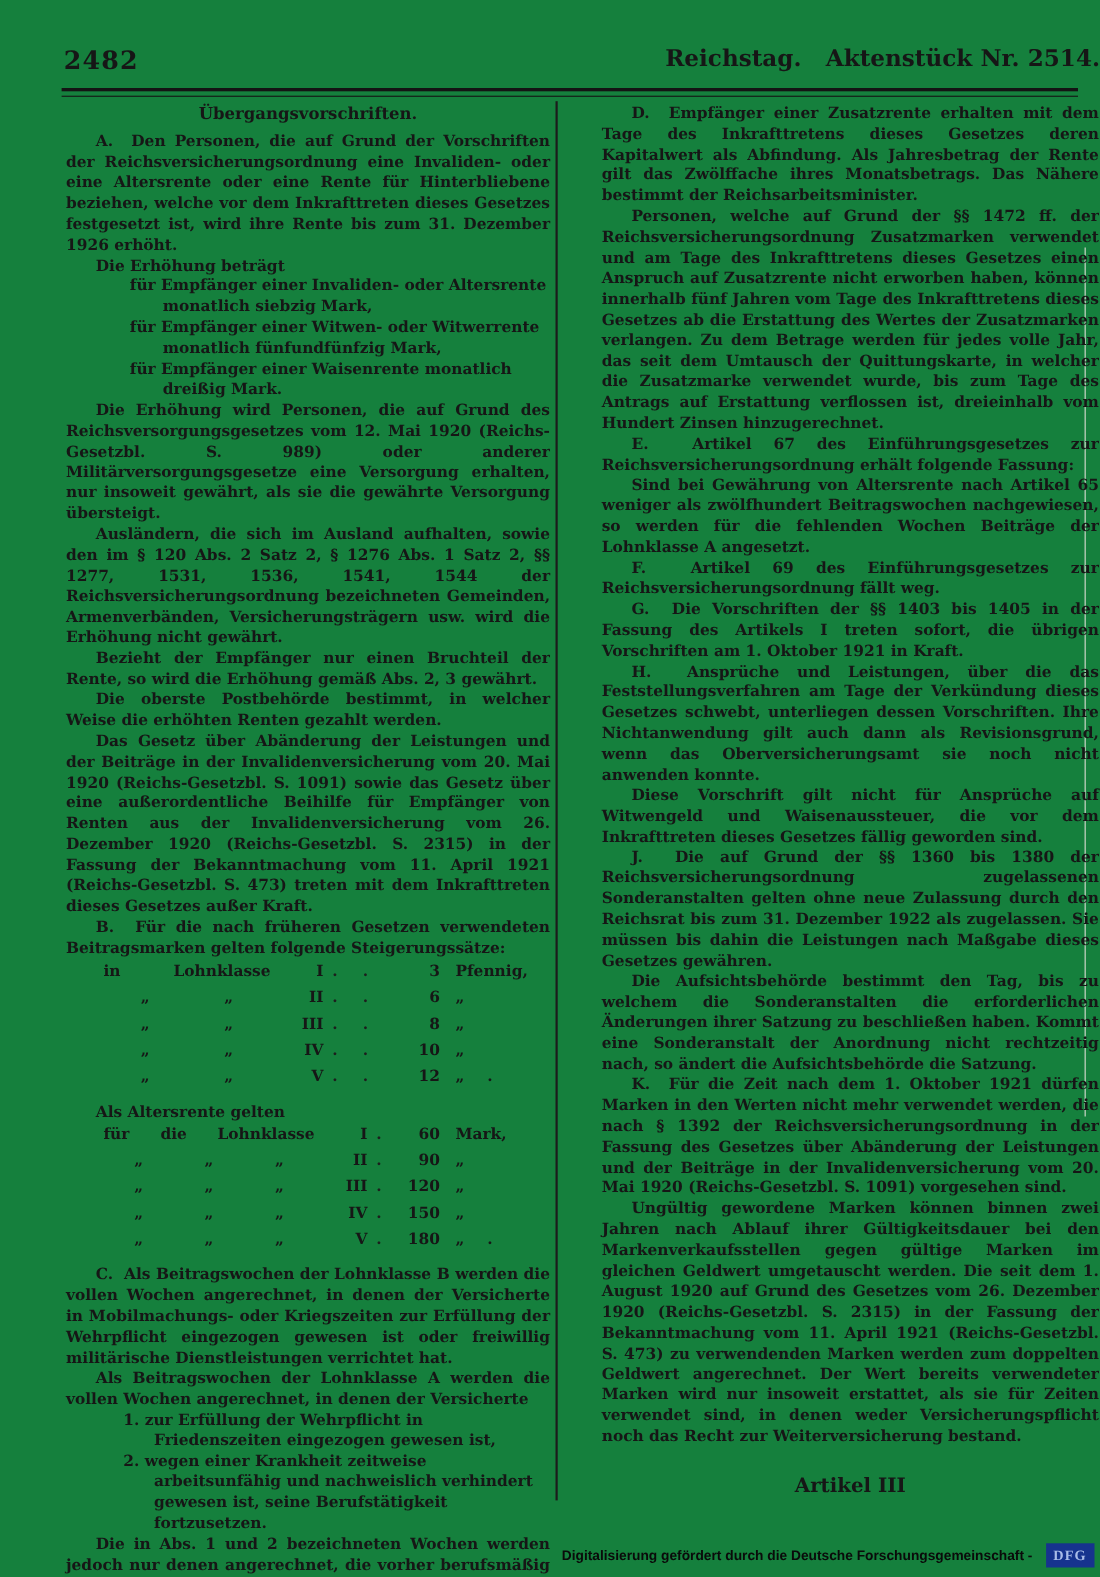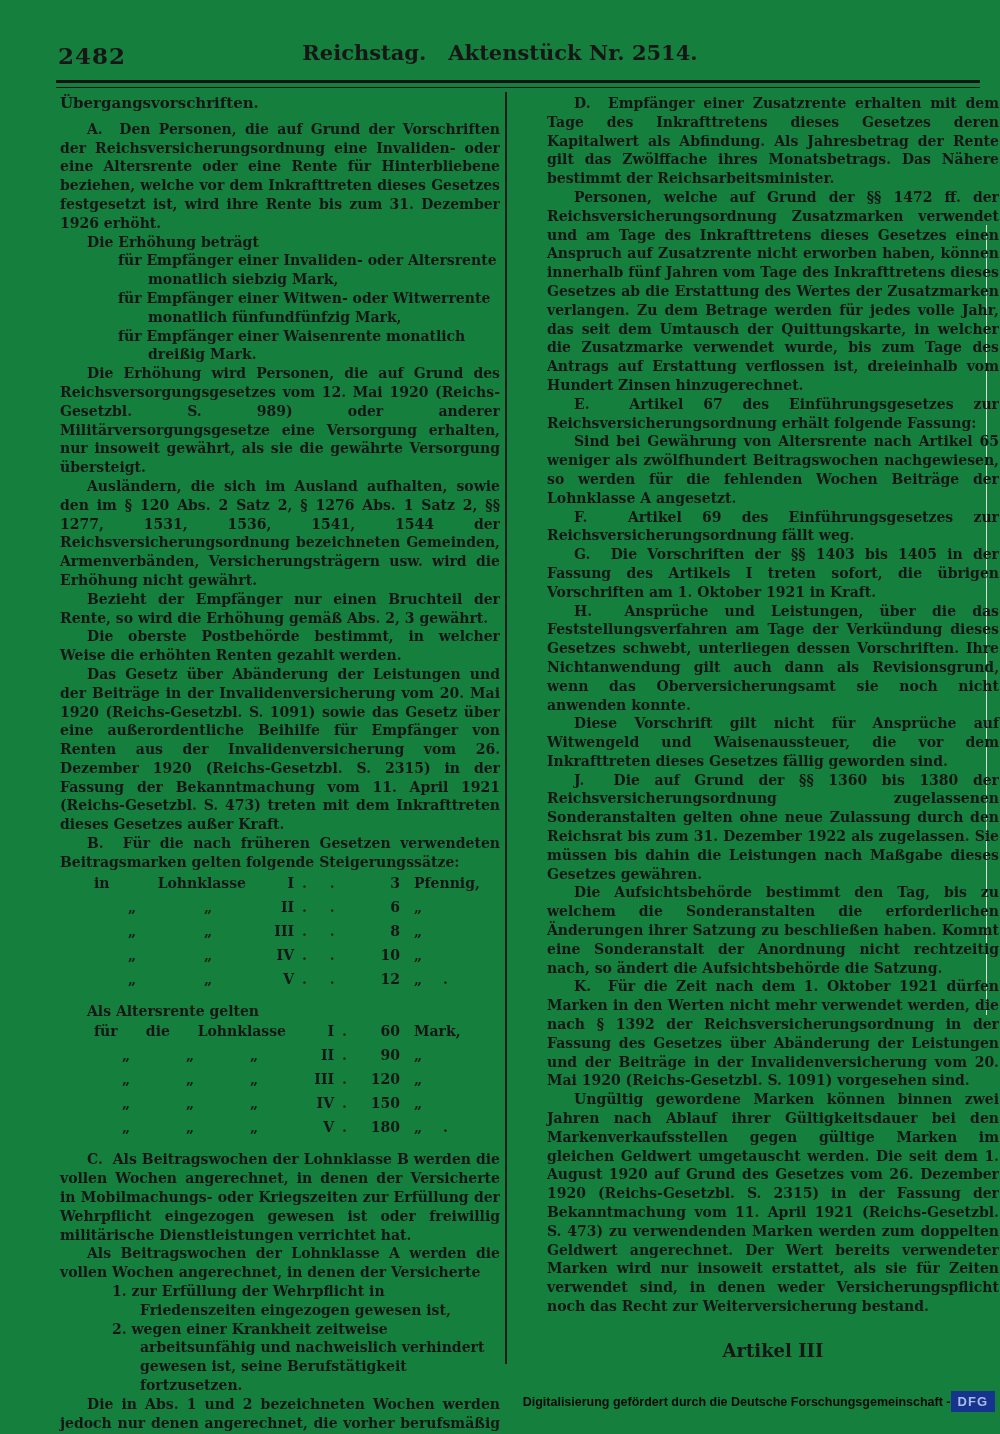--- a/index.html
+++ b/index.html
@@ -1,61 +1,61 @@
 <!DOCTYPE html>
 <html lang="de"><head>
 <meta charset="utf-8">
 <style>
   html,body{margin:0;padding:0;background:#d9d9d4;}
   .page{position:relative;width:1000px;height:1434px;margin:0 auto;background:#15803d;
         font-family:"DejaVu Serif",serif;color:#161616;overflow:hidden;}
 
   
   .pagenum{position:absolute;left:58px;top:42px;font-size:23px;font-weight:bold;letter-spacing:1px;}
-  .header-title{position:absolute;left:0;right:0;top:40px;text-align:center;font-size:21px;font-weight:bold;}
+  .header-title{position:absolute;left:0;right:0;top:40px;text-align:right;font-size:21px;font-weight:bold;}
   .header-title .w1{margin-right:22px;}
   .double-rule{position:absolute;left:56px;right:20px;top:80px;height:4px;
                border-top:3px solid #141414;border-bottom:1px solid #141414;}
 
   
   .col-divider{position:absolute;left:505px;top:92px;width:2px;height:1272px;background:#1c1c1c;}
   .scan-edge{position:absolute;right:13px;top:225px;width:1px;height:790px;background:#ddddd5;}
 
   
   .col{position:absolute;top:94px;font-size:14px;line-height:18.8px;font-weight:bold;
        text-align:justify;overflow-wrap:break-word;}
   .col-left{left:60px;width:440px;}
   .col-right{left:547px;width:452px;}
 
   .blk{margin:0;}
   .blk.p{text-indent:27px;}
   .blk.hang{padding-left:88px;text-indent:-30px;text-align:left;}
   .blk.num{padding-left:80px;text-indent:-28px;text-align:left;}
   .blk.h1{text-align:center;font-size:18px;margin:0 0 5px 0;}
-  .blk.h2{text-align:left;font-size:15px;margin:0 0 7px 0;}
+  .blk.h2{text-align:center;font-size:15px;margin:0 0 7px 0;}
   .col .blk.h1.later{margin-top:26px;margin-bottom:7px;}
 
   
   .rate-table{margin:2px 0 8px 34px;}
   .trow{display:flex;align-items:baseline;height:24px;}
   .pre{display:flex;}
   .rate-table.t1 .pre{width:152px;}
   .rate-table.t2 .pre{width:192px;}
   .pre span{flex:1;text-align:left;}
   .pre span.ditto{text-align:center;}
   .cls{width:48px;text-align:right;}
   .leader{flex:1;overflow:hidden;white-space:nowrap;letter-spacing:9px;margin:0 4px 0 8px;color:#1d1d1d;}
   .value{width:44px;text-align:right;}
   .unit{width:86px;padding-left:14px;text-align:left;word-spacing:16px;}
 
   
-  .footer{position:absolute;right:5px;bottom:22px;display:flex;align-items:center;gap:0;
+  .footer{position:absolute;right:5px;bottom:9px;display:flex;align-items:center;gap:12px;
           font-family:"Liberation Sans",sans-serif;font-weight:bold;font-size:12.5px;color:#0a0a0a;}
   .dfg-box{background:#16338e;color:#a9bce8;padding:3px 7px;font-size:13px;
-           font-weight:bold;letter-spacing:1px;font-family:Liberation Sans, sans-serif;}
+           font-weight:bold;letter-spacing:1px;font-family:Liberation Serif, serif;}
 </style>
 </head>
 <body>
 
 <div class="page">
 
   <div class="pagenum">2482</div>
 
   <div class="header-title">
     <span class="w1">Reichstag.</span><span class="w2">Aktenstück Nr. 2514.</span>

